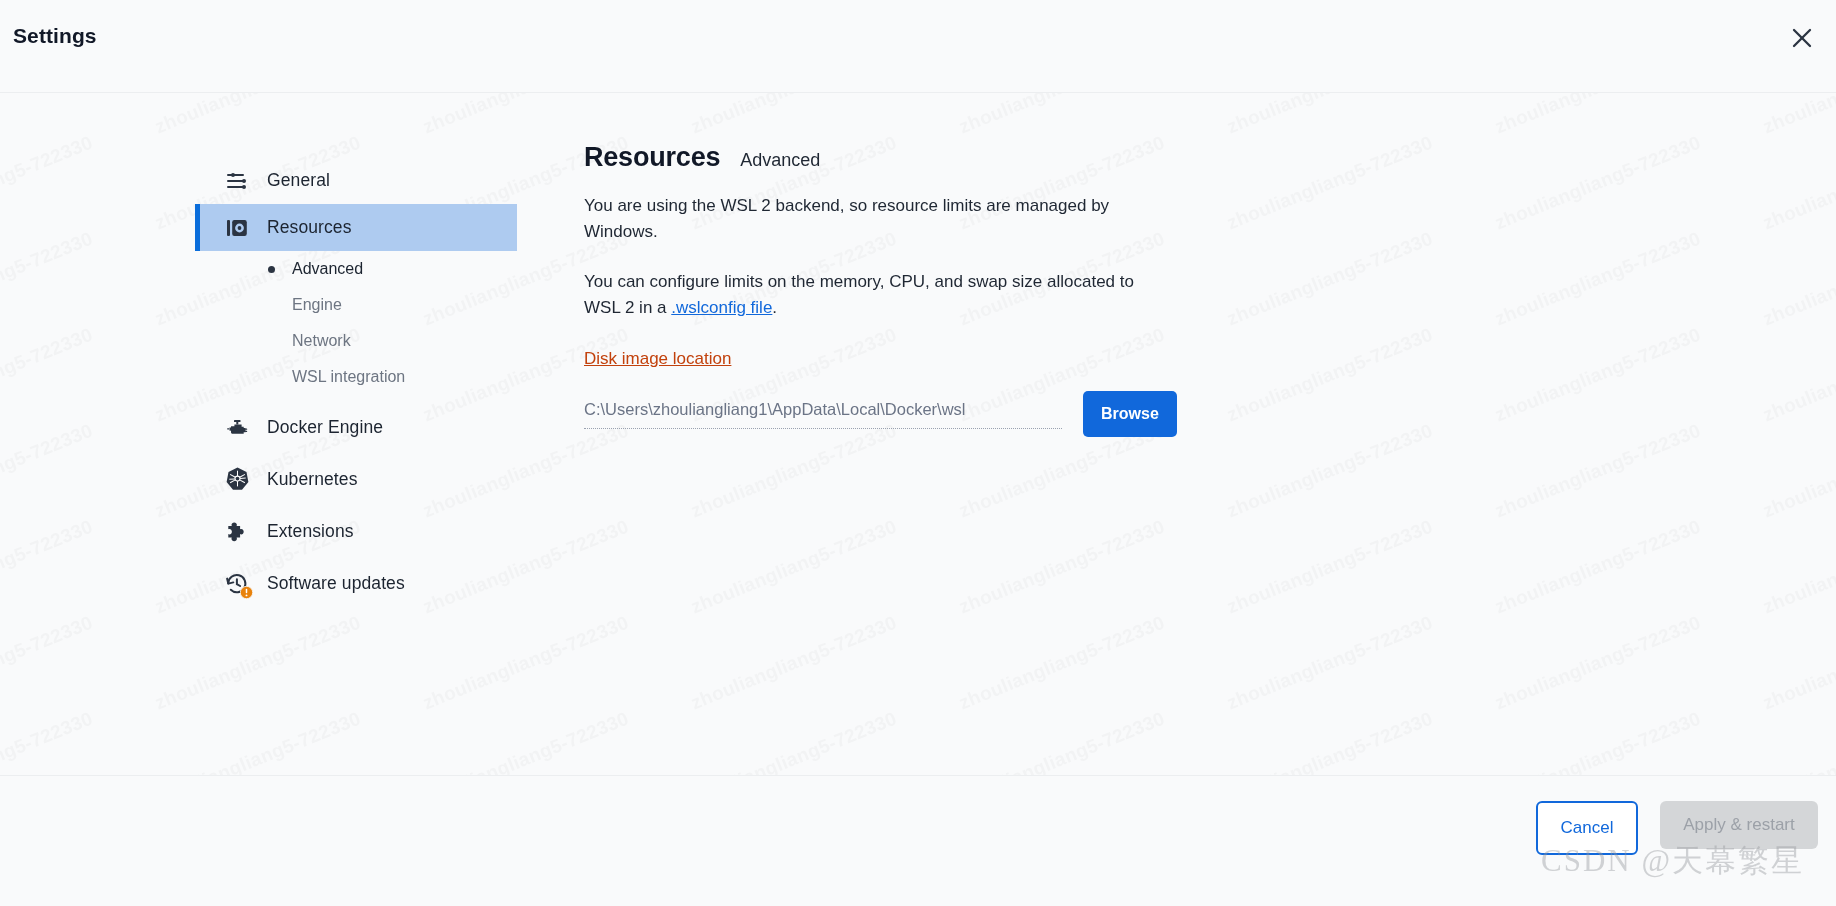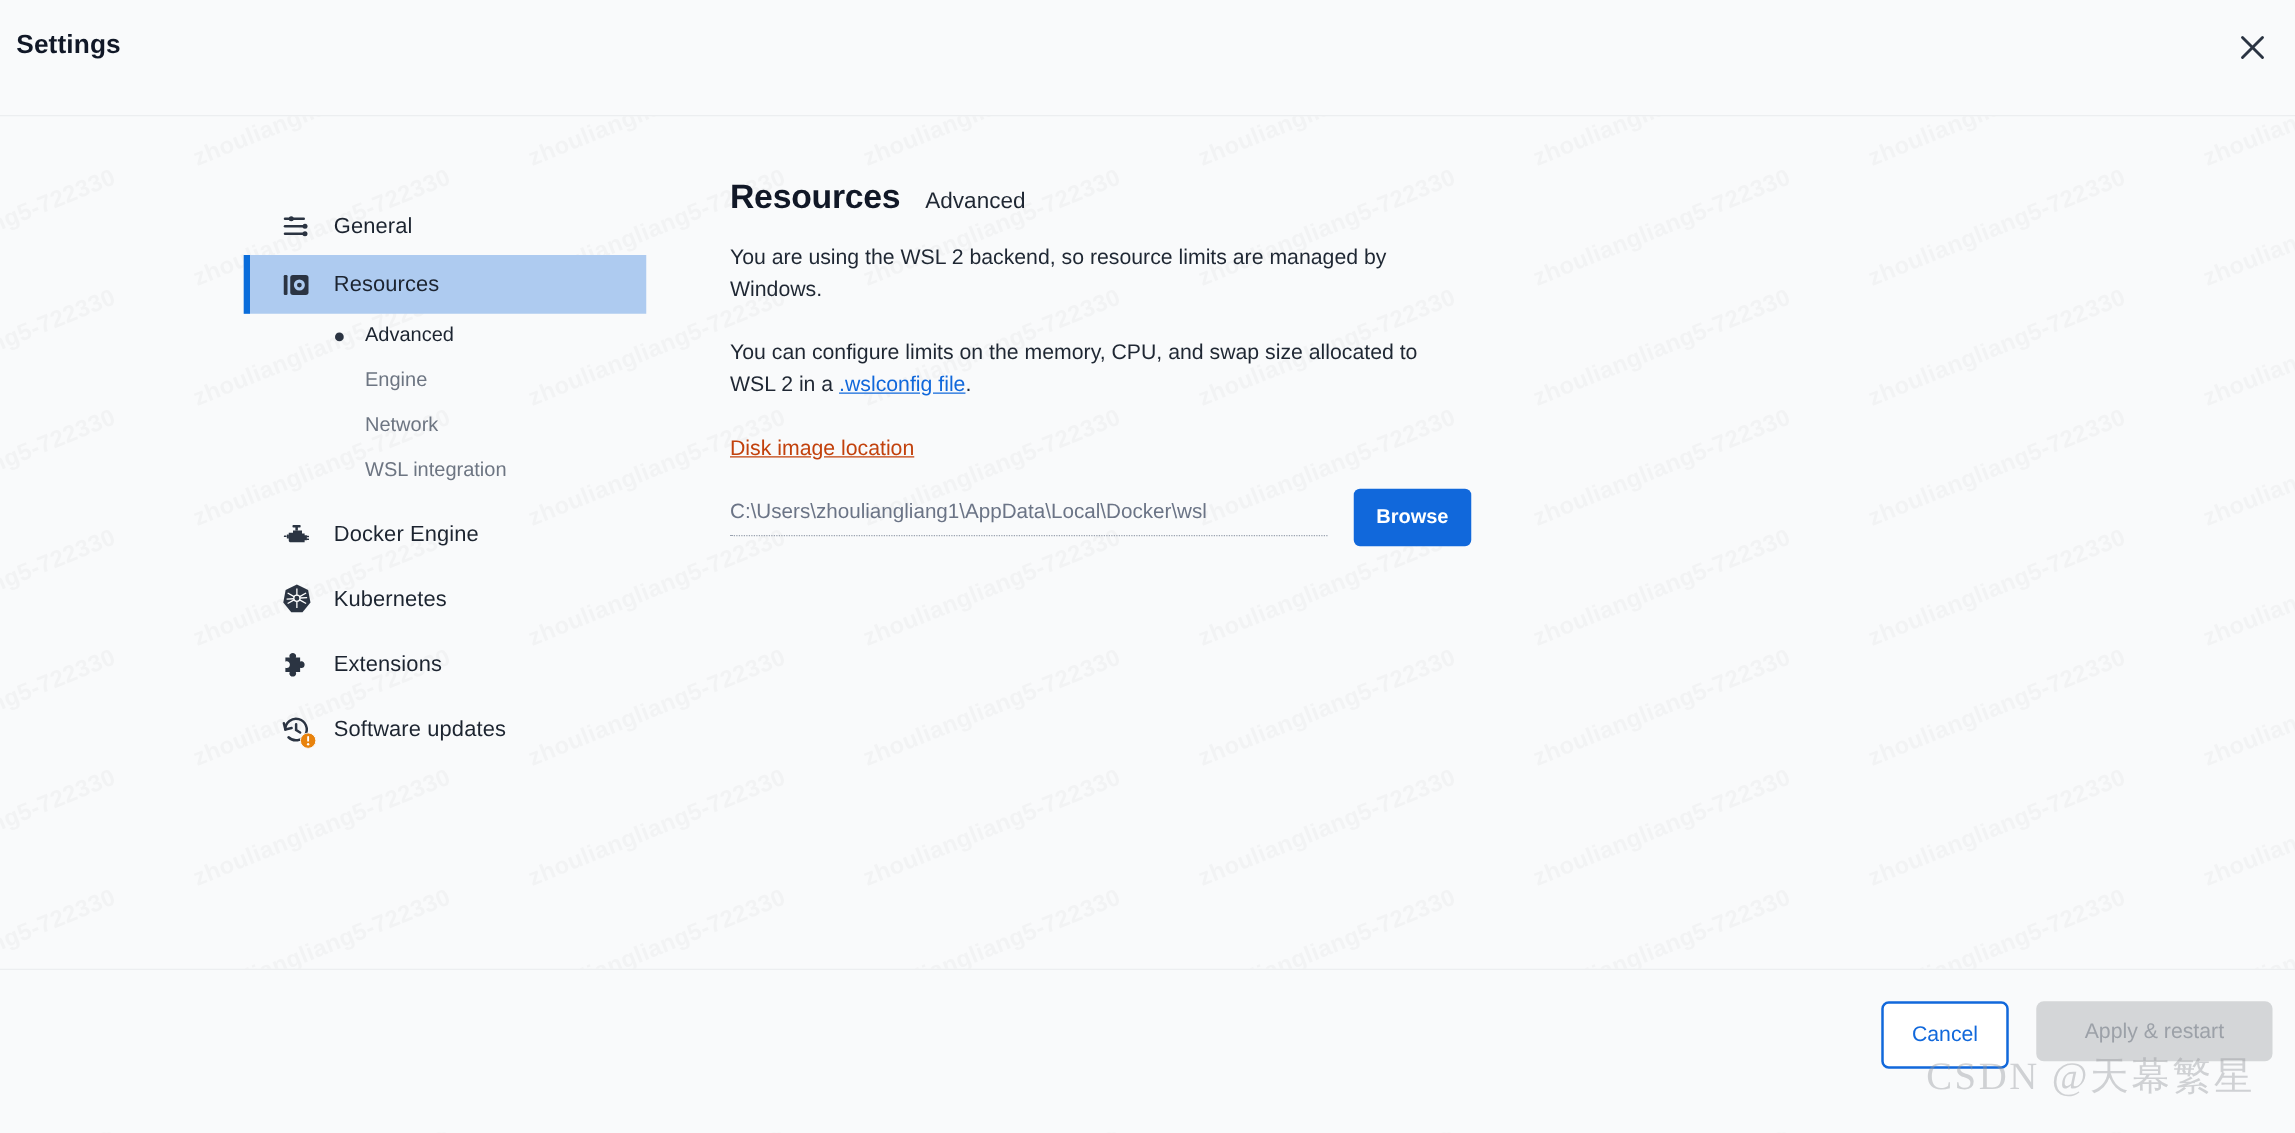--- a/index.html
+++ b/index.html
@@ -246,21 +246,21 @@
     height: 54px;
     cursor: pointer;
   }
   .apply-btn {
     background: #d4d6d8;
     color: #9ca1a8;
     border: none;
     border-radius: 6px;
     font-family: "Liberation Sans", sans-serif;
     font-size: 17px;
-    width: 189px;
+    width: 158px;
     height: 48px;
     cursor: default;
   }
 
   
   .csdn-watermark {
     position: absolute;
     right: 32px;
     bottom: 24px;
     font-size: 31px;

